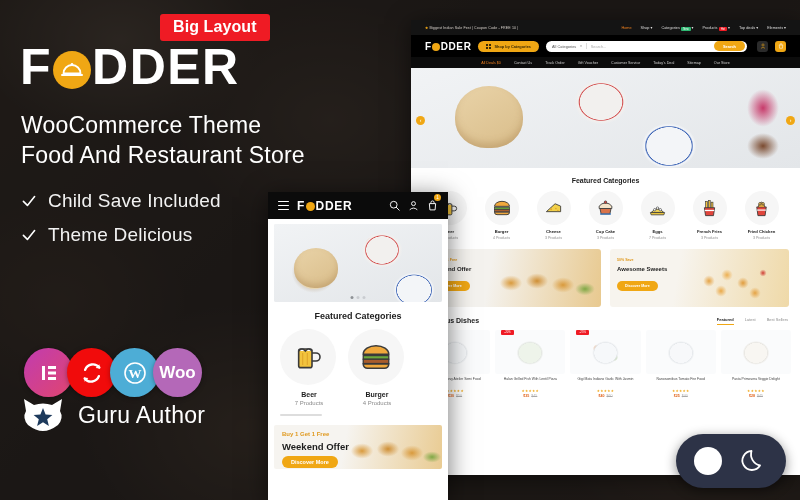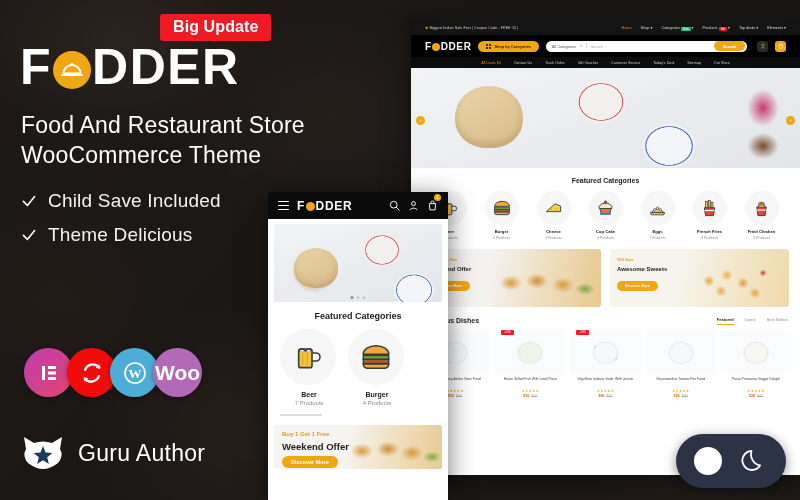--- a/index.html
+++ b/index.html
@@ -58,24 +58,24 @@
   .tech-row { position: absolute; left: 24px; top: 348px; display: flex; }
   .tech {
     width: 49px; height: 49px; border-radius: 50%;
     display: flex; align-items: center; justify-content: center;
     color: #fff; font-weight: bold; margin-right: -6px;
     box-shadow: 0 1px 5px rgba(0,0,0,.35);
   }
   .tech.t1 { background: linear-gradient(135deg,#c13cb0,#e0456f); font-size: 21px; }
   .tech.t2 { background: #f10b0b; font-size: 22px; }
   .tech.t3 { background: #4dadd6; font-size: 23px; }
-  .tech.t4 { background: #b468b8; font-size: 21px; }
+  .tech.t4 { background: #b468b8; font-size: 17px; }
   .tech.t5 { background: #2a7ae2; font-size: 19px; z-index: 2; }
 
-  .guru { position: absolute; left: 22px; top: 436px; display: flex; align-items: center; gap: 14px; text-align: right; }
+  .guru { position: absolute; left: 22px; top: 398px; display: flex; align-items: center; gap: 14px; text-align: right; }
   .guru-name { color: #fff; font-size: 23px; font-weight: 500; letter-spacing: .3px; }
 
   
   .desktop {
     position: absolute; left: 411px; top: 20px; width: 389px; height: 455px;
     background: #fff; overflow: hidden;
     box-shadow: 0 4px 22px rgba(0,0,0,.5);
   }
   .d-topbar {
     background: #141414; height: 15px; display: flex; align-items: center;
@@ -263,37 +263,37 @@
 </head>
 <body>
 
 <div class="bg-wrap">
   <div class="bg-photo"></div>
   <div class="bg-dim"></div>
 </div>
 
 <div class="left">
 
-  <div class="badge-update">Big Update</div>
+  <div class="badge-update">Big Layout</div>
 
   <div class="logo">
     <span class="logo-txt">F</span>
     <span class="logo-o">
       <svg class="cloche" width="24" height="20" viewBox="0 0 24 20" aria-hidden="true">
         <path d="M2 15 H22" stroke="#fff" stroke-width="2" stroke-linecap="round"></path>
         <path d="M3.5 13.5 A8.5 8.5 0 0 1 20.5 13.5 Z" fill="none" stroke="#fff" stroke-width="1.8" stroke-linejoin="round"></path>
         <circle cx="12" cy="4.2" r="1.3" fill="#fff"></circle>
       </svg>
     </span>
     <span class="logo-txt">DDER</span>
   </div>
 
   <div class="headline">
+    <div>WooCommerce Theme</div>
     <div>Food And Restaurant Store</div>
-    <div>WooCommerce Theme</div>
   </div>
 
   <div class="feats">
     <div class="feat">
       <svg class="tick" viewBox="0 0 20 20">
           <path d="M3 10.5 L8 15.5 L17 4.5" fill="none" stroke="#fff" stroke-width="2" stroke-linecap="round" stroke-linejoin="round"></path>
         </svg>
       <span class="feat-label">Child Save Included</span>
     </div>
     <div class="feat">

